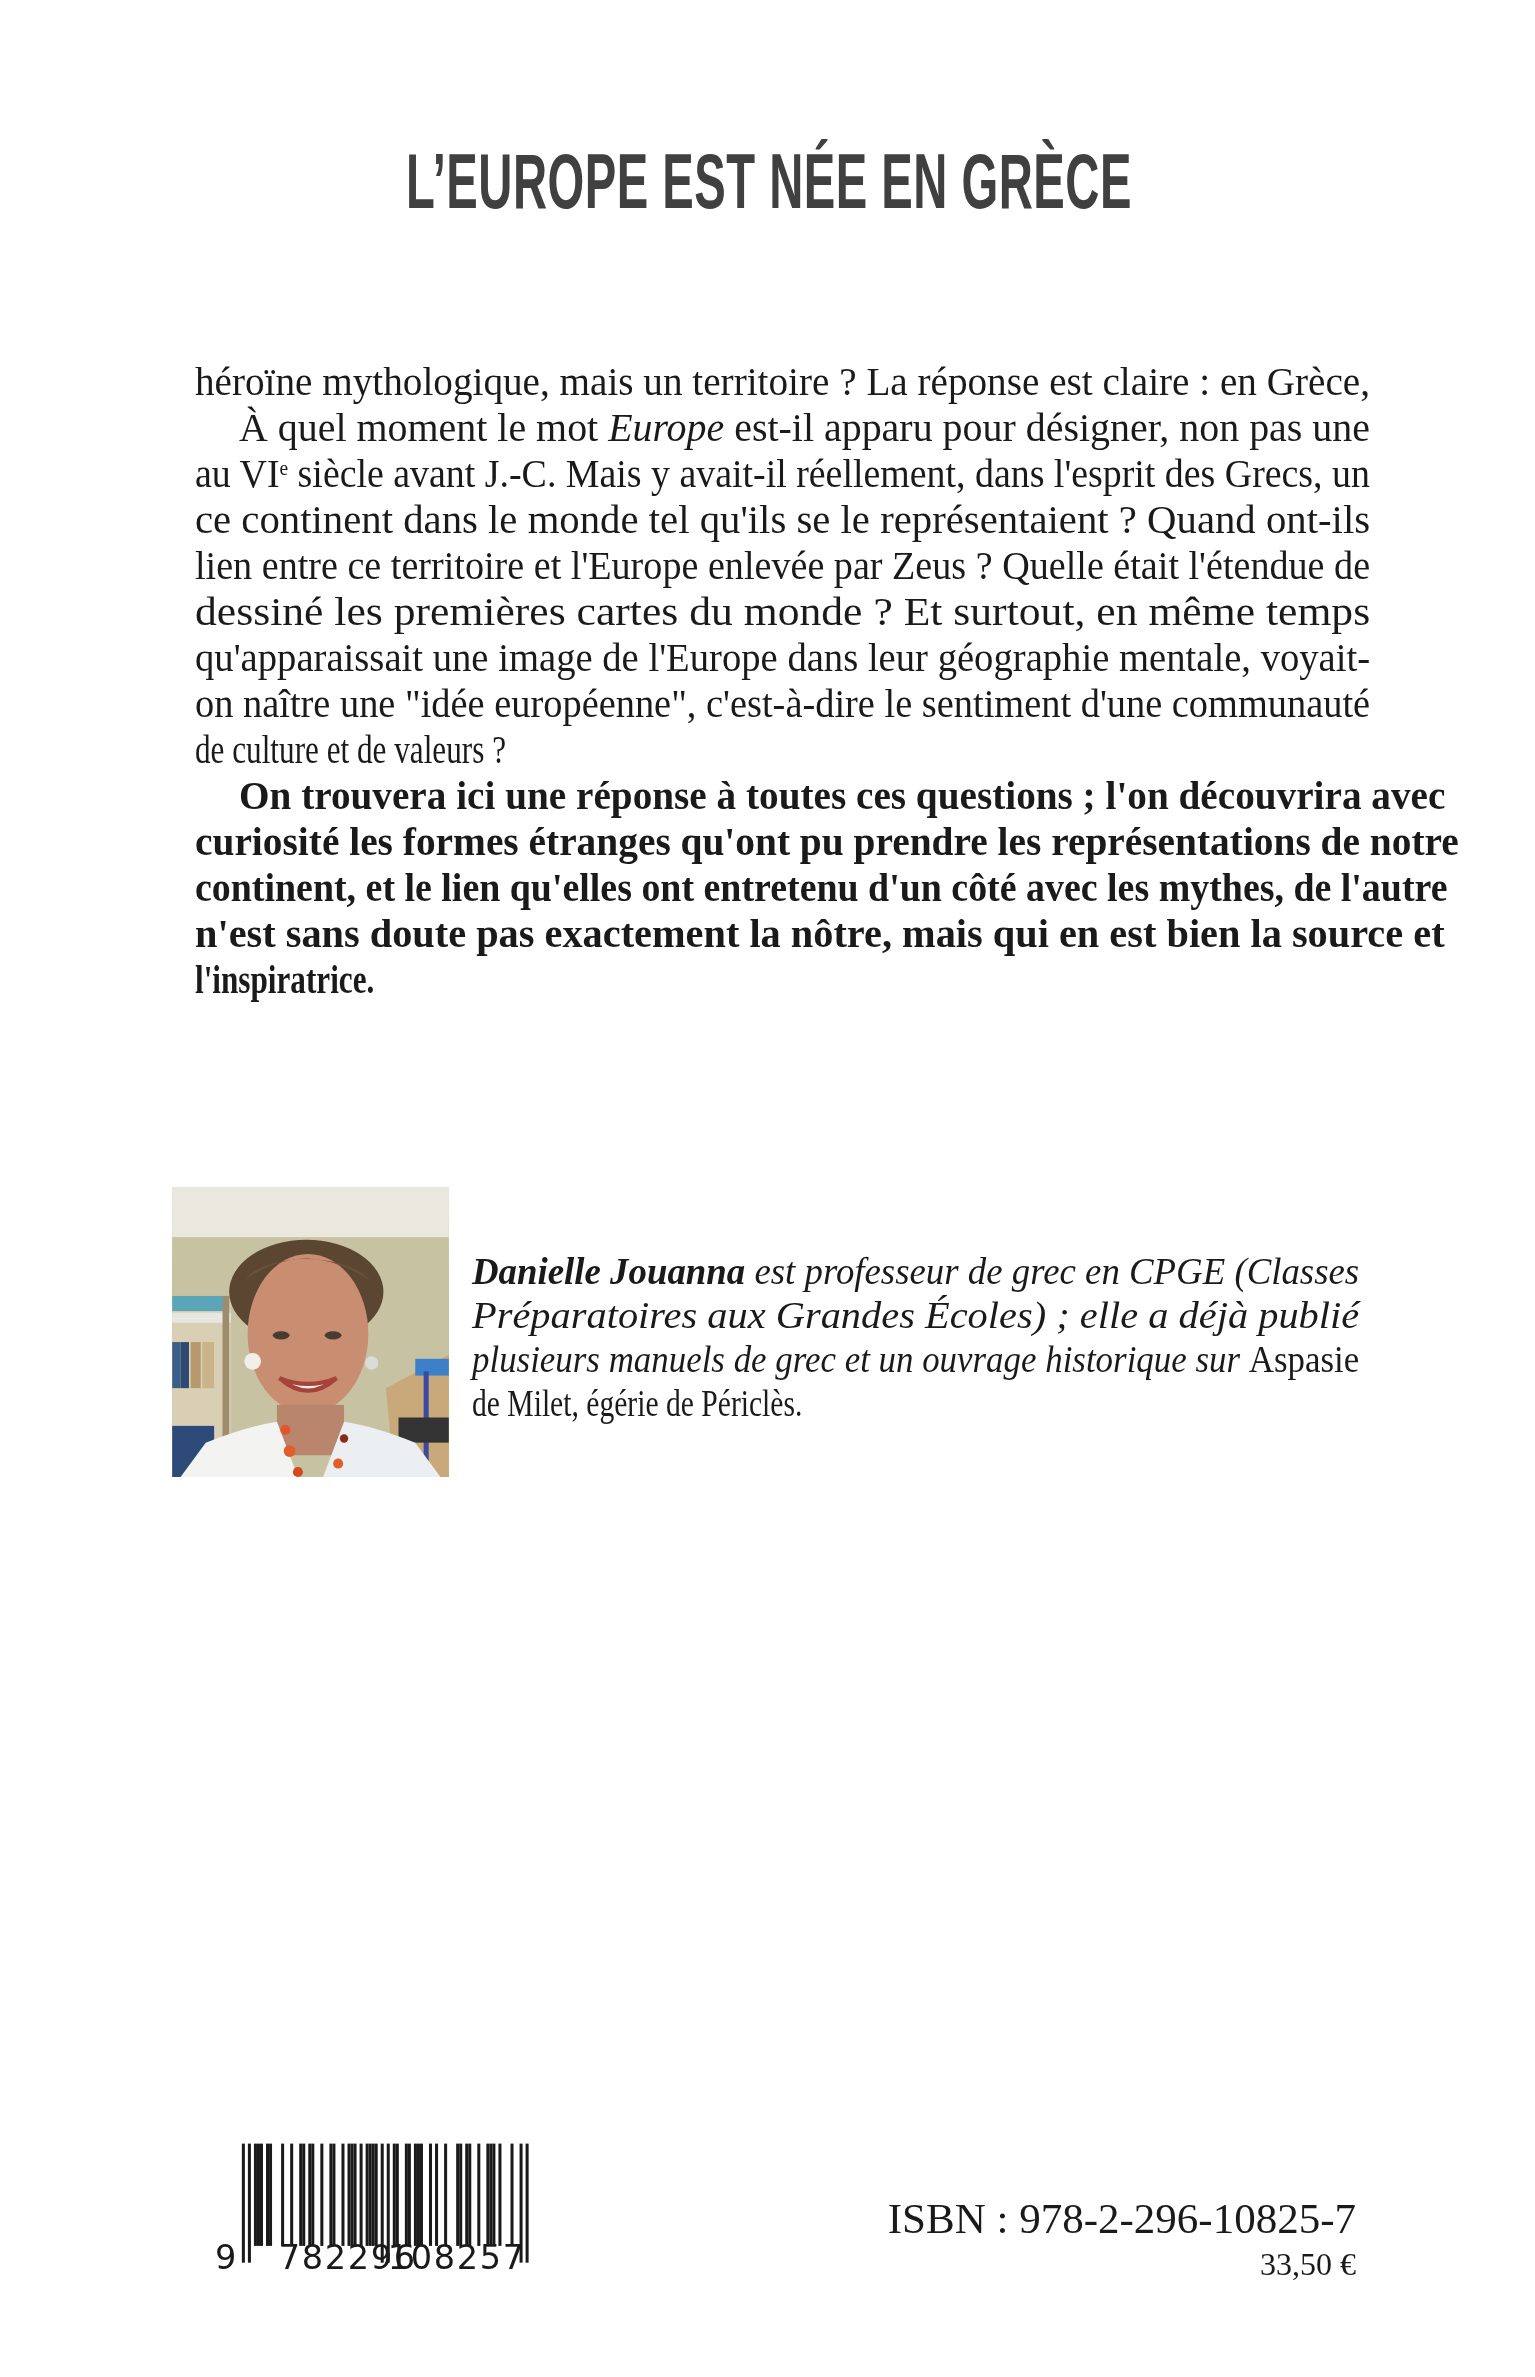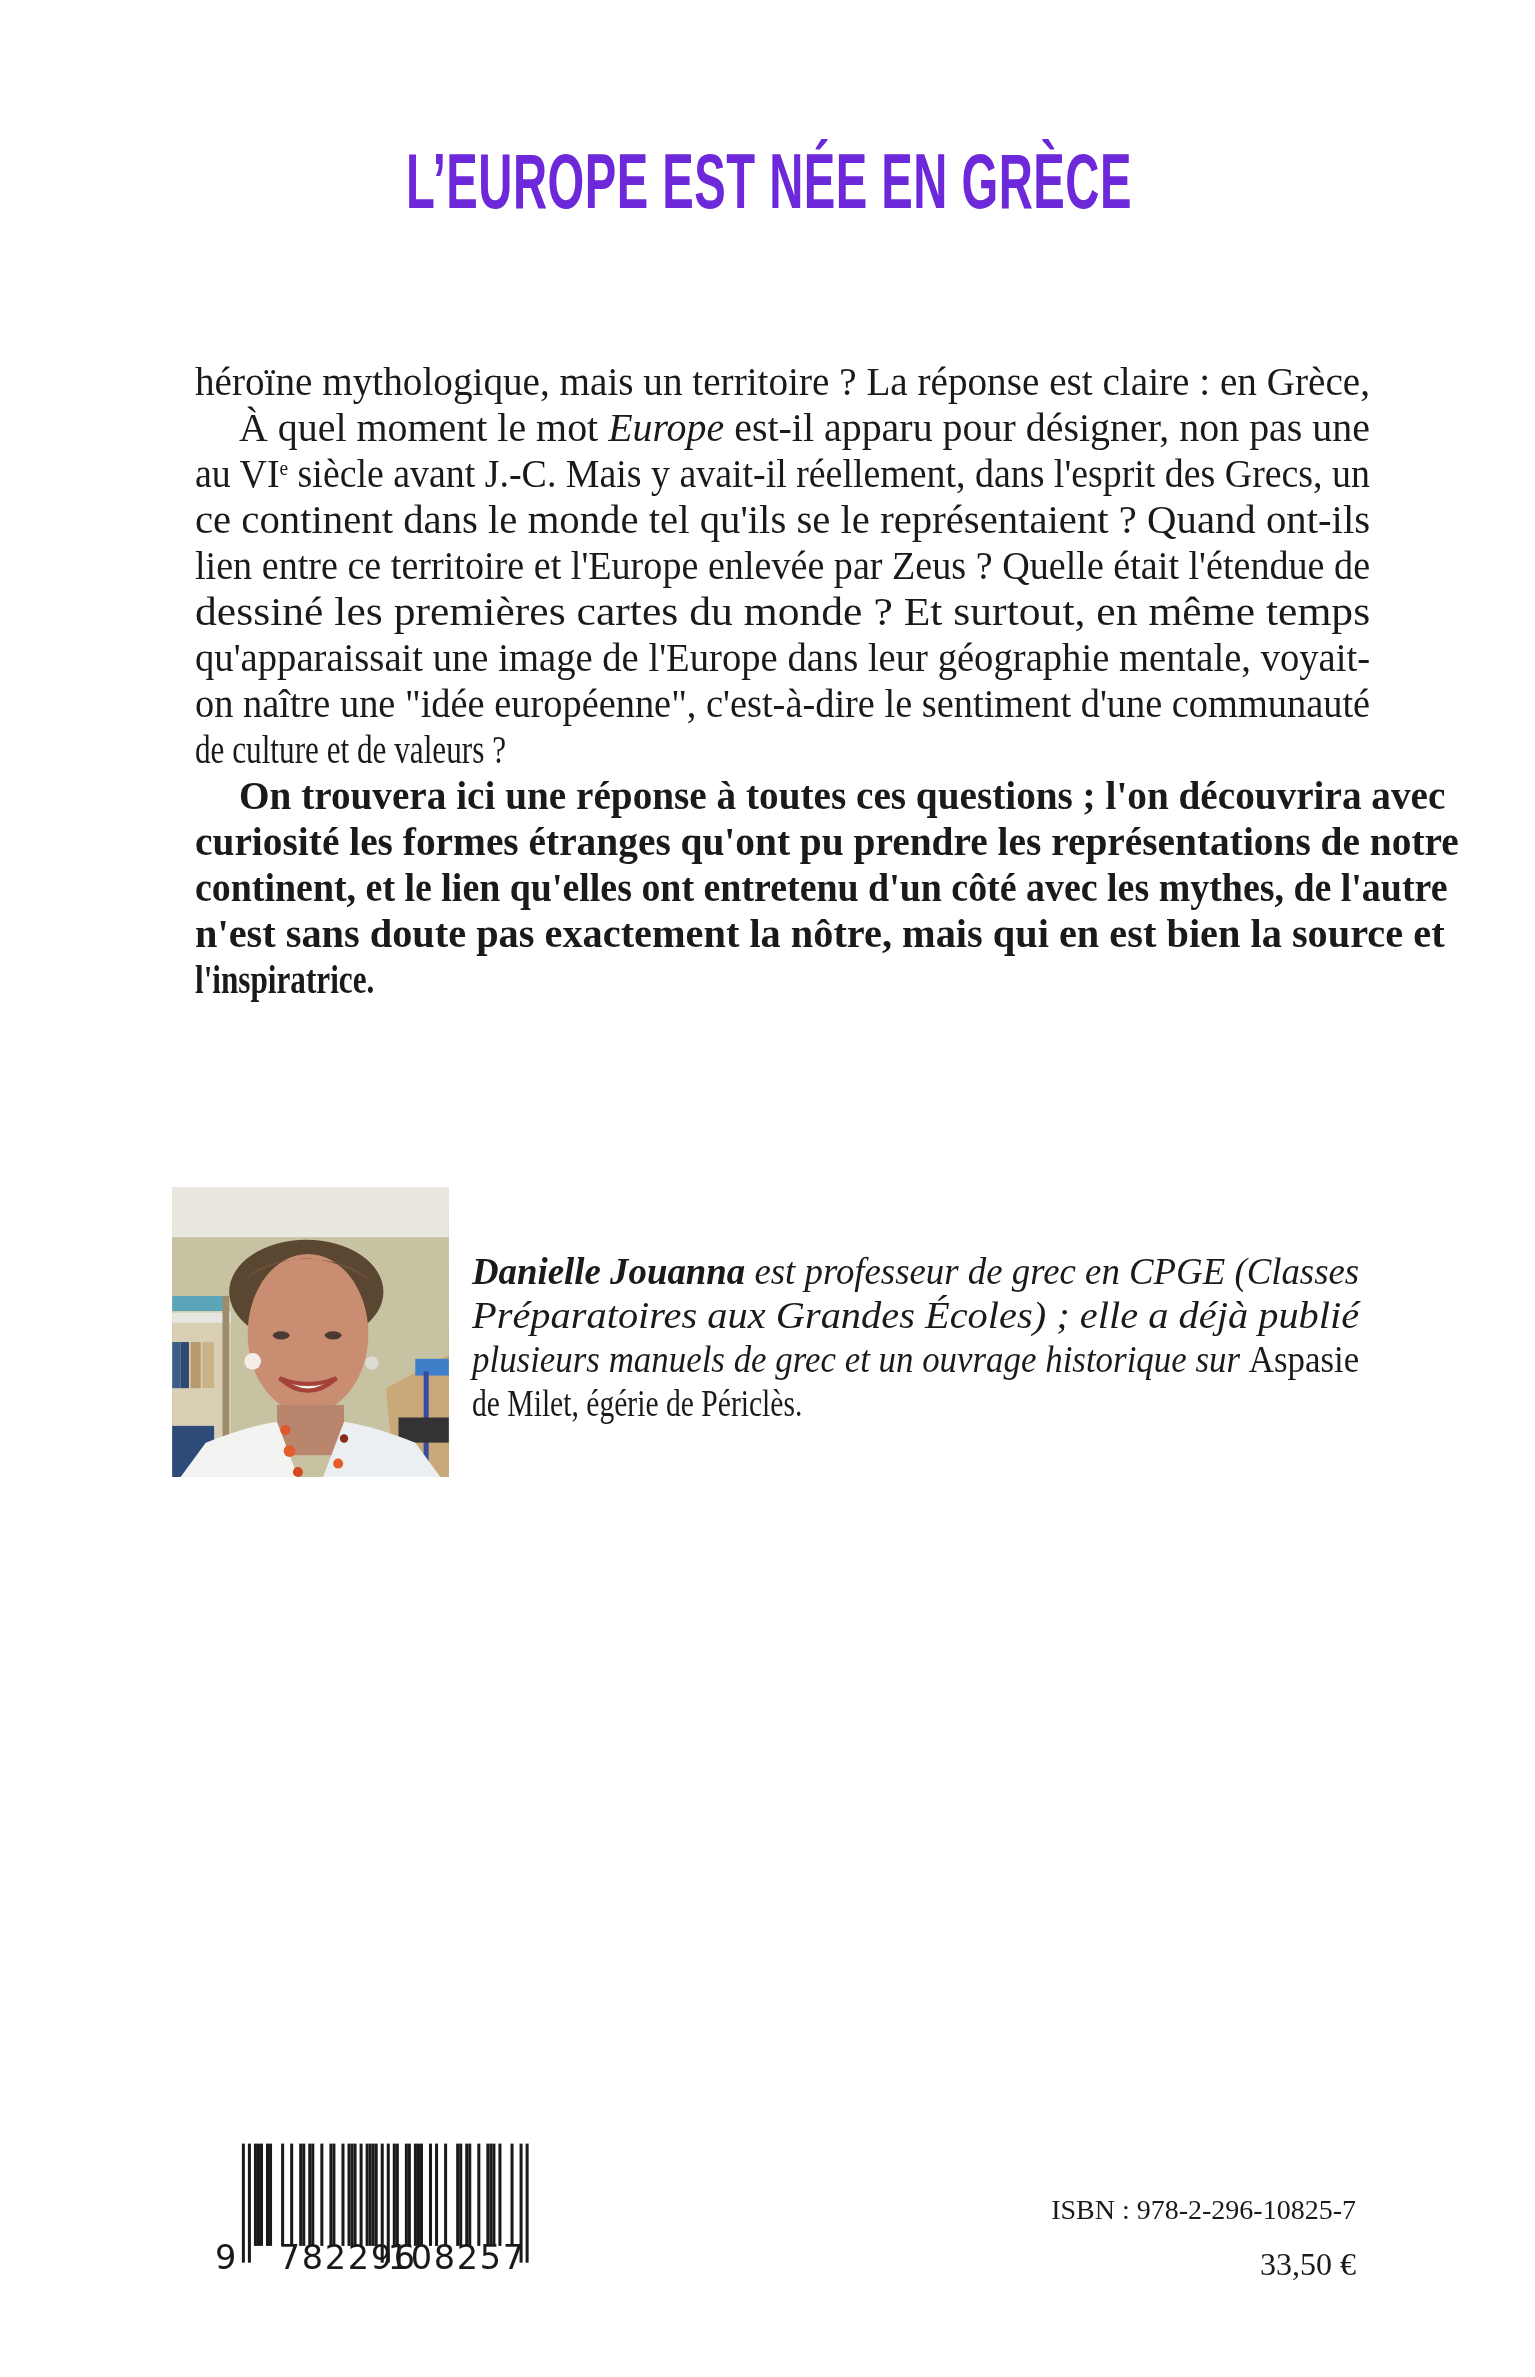--- a/index.html
+++ b/index.html
@@ -20,27 +20,27 @@
   .indent { padding-left: 44px; }
   em { font-style: italic; }
   sup { font-size: 20px; vertical-align: 11.7px; line-height: 0; }
   .photo {
     position: absolute; left: 172px; top: 1187px; width: 277px; height: 290px; overflow: hidden;
     background: linear-gradient(180deg, #e8e6dc 0%, #ddd9c6 12%, #c9c4a6 30%, #bdb896 60%, #a9a385 100%);
   }
   .author { position: absolute; left: 472px; top: 1250px; width: 885px; font-size: 37px; }
   .author .line { height: 44px; line-height: 44px; font-size: 37px; }
   .barcode { position: absolute; left: 210px; top: 2135px; width: 327px; height: 143px; }
-  .isbn { position: absolute; right: 179px; top: 2194px; font-size: 28px; white-space: nowrap; }
+  .isbn { position: absolute; right: 179px; top: 2194px; font-size: 43px; white-space: nowrap; }
   .price { position: absolute; right: 179px; top: 2246px; font-size: 32px; white-space: nowrap; }
 </style>
 </head>
 <body>
 
-<h1 class="title" style="color: #6d28d9;"><span style="transform: scaleX(0.6132);">L’EUROPE EST NÉE EN GRÈCE</span></h1>
+<h1 class="title" style="color: #404040;"><span style="transform: scaleX(0.6132);">L’EUROPE EST NÉE EN GRÈCE</span></h1>
 
 <div class="para" style="top:359px;">
   <span class="line"><span class="inner" style="transform: scaleX(1.0047);">héroïne mythologique, mais un territoire ? La réponse est claire : en Grèce,</span></span>
   <span class="line indent"><span class="inner" style="transform: scaleX(1.0235);"><span>À quel moment le mot </span><em>Europe</em><span> est-il apparu pour désigner, non pas une</span></span></span>
   <span class="line"><span class="inner" style="transform: scaleX(0.9712);"><span>au VI</span><sup>e</sup><span> siècle avant J.-C. Mais y avait-il réellement, dans l'esprit des Grecs, un</span></span></span>
   <span class="line"><span class="inner" style="transform: scaleX(1.0448);">ce continent dans le monde tel qu'ils se le représentaient ? Quand ont-ils</span></span>
   <span class="line"><span class="inner" style="transform: scaleX(0.9777);">lien entre ce territoire et l'Europe enlevée par Zeus ? Quelle était l'étendue de</span></span>
   <span class="line"><span class="inner" style="transform: scaleX(1.1186);">dessiné les premières cartes du monde ? Et surtout, en même temps</span></span>
   <span class="line"><span class="inner" style="transform: scaleX(0.991);">qu'apparaissait une image de l'Europe dans leur géographie mentale, voyait-</span></span>
   <span class="line"><span class="inner" style="transform: scaleX(0.9844);">on naître une "idée européenne", c'est-à-dire le sentiment d'une communauté</span></span>

